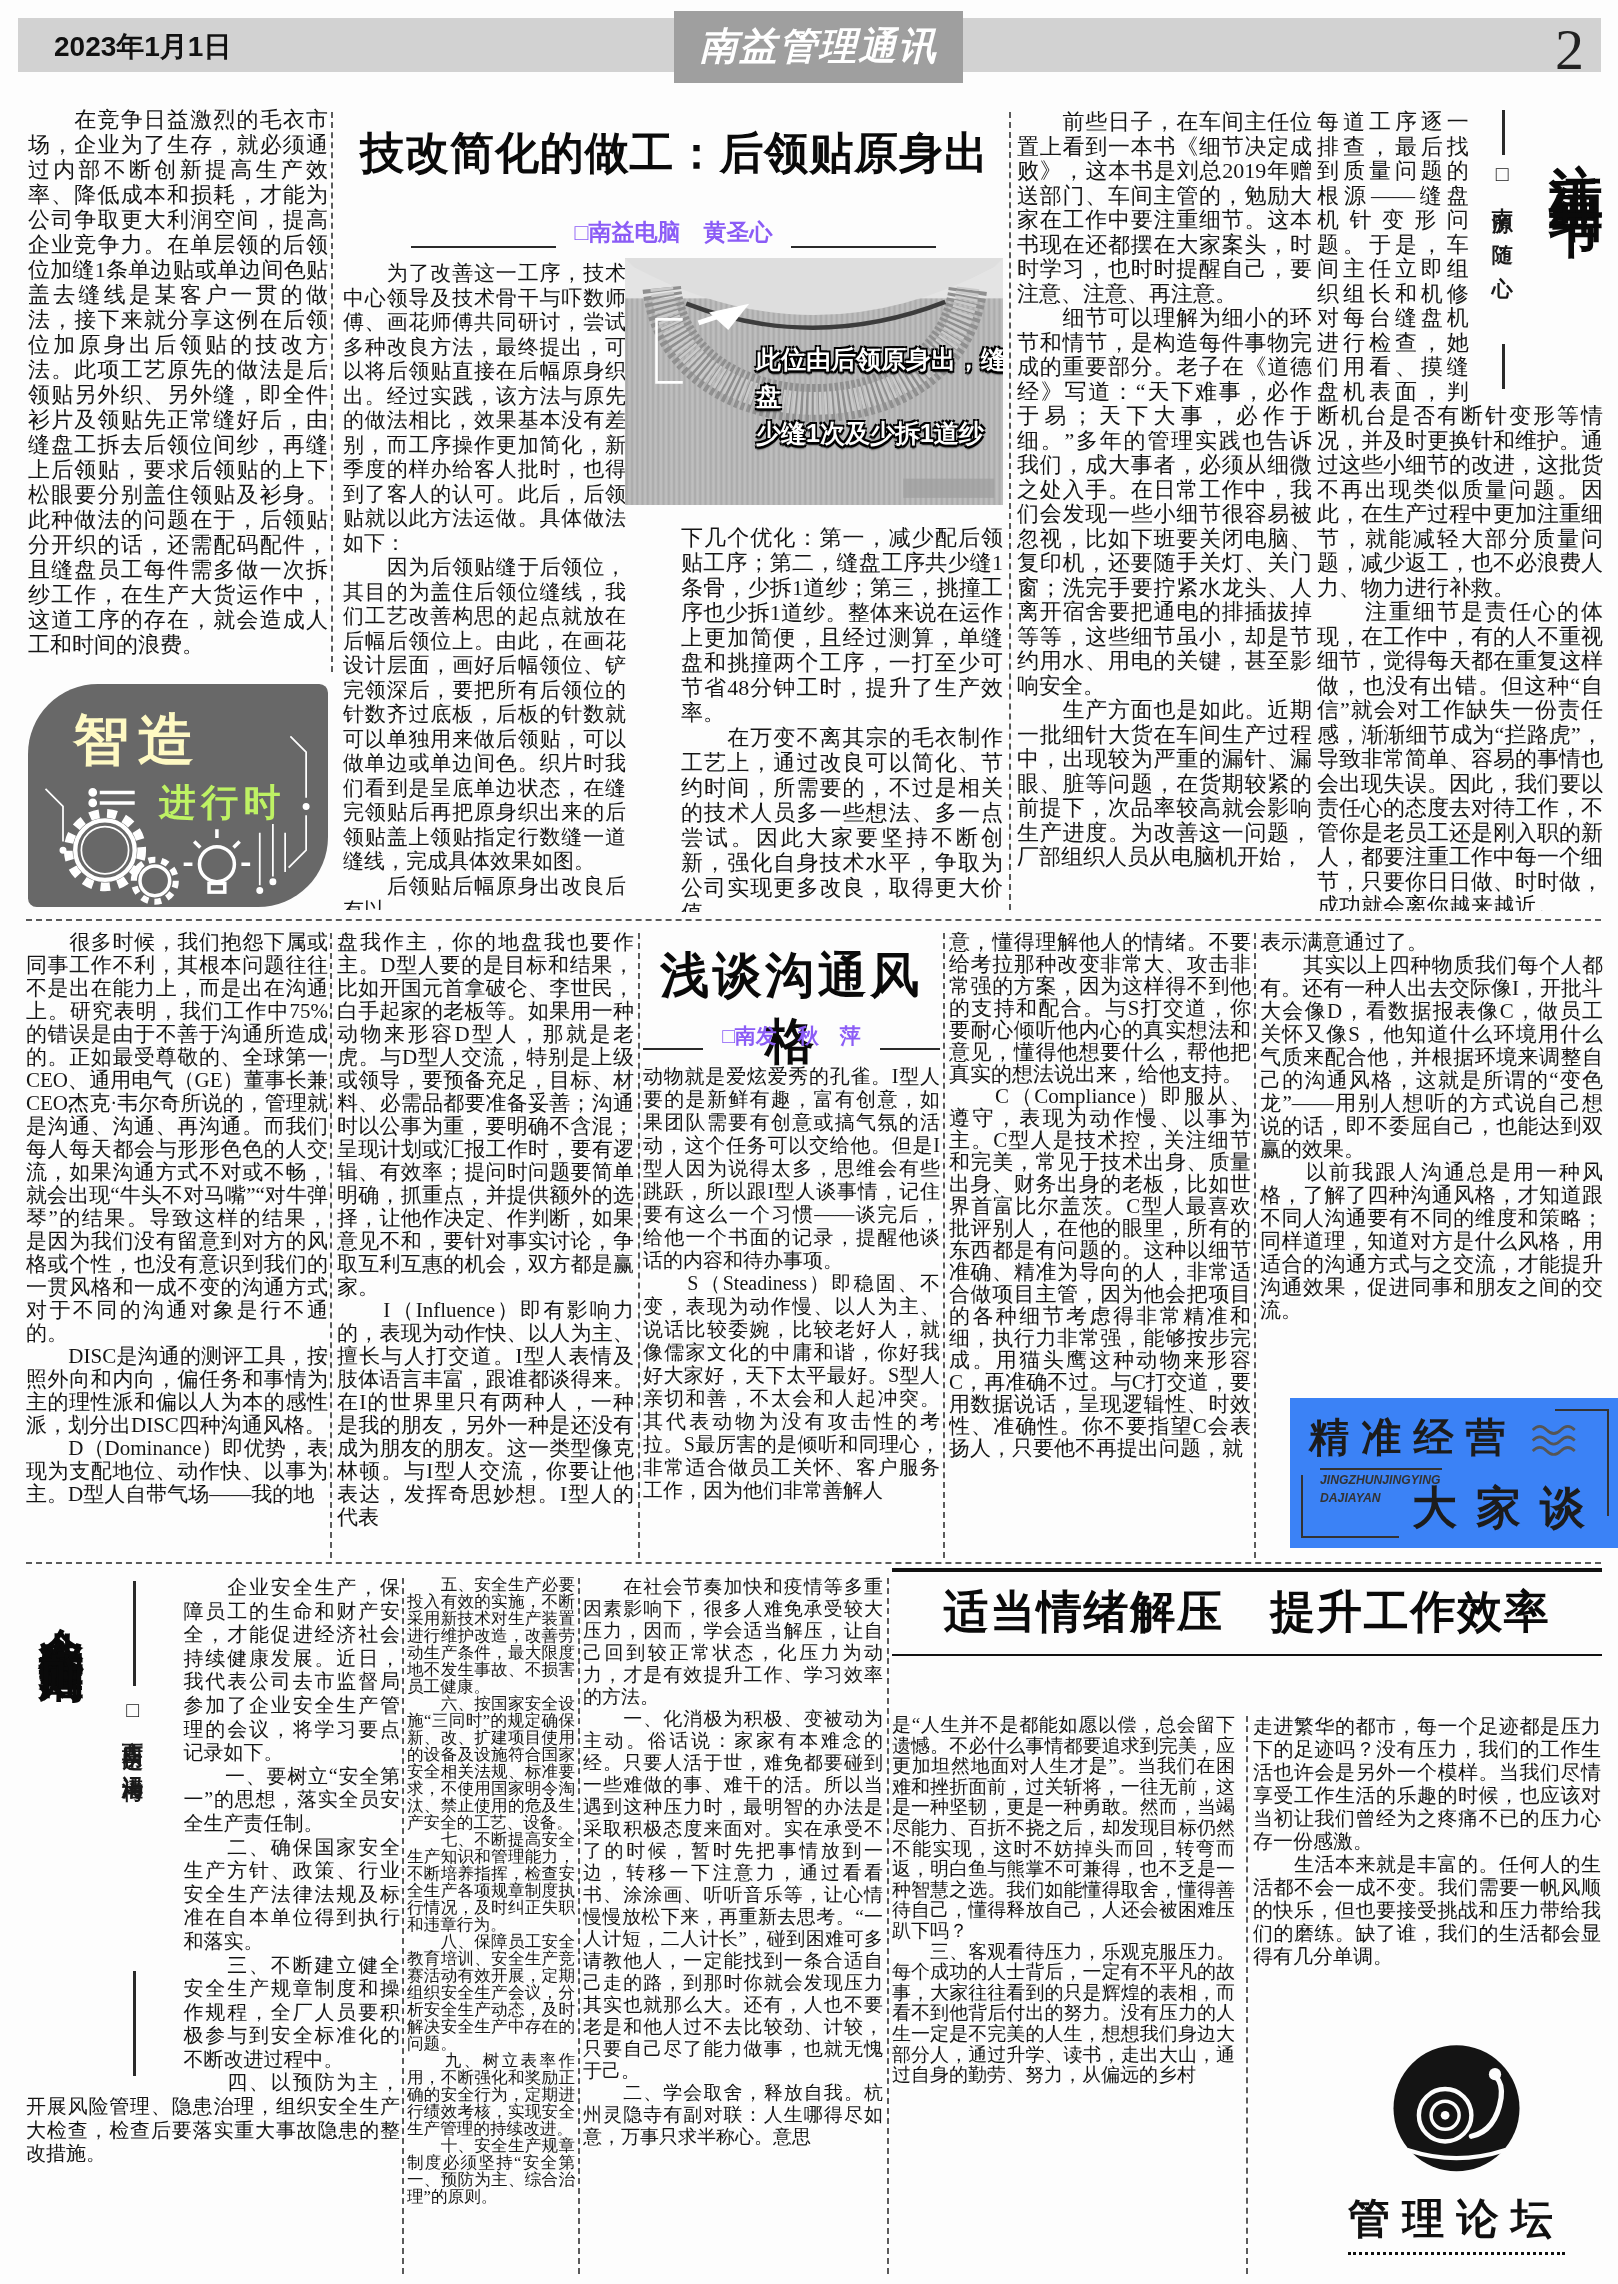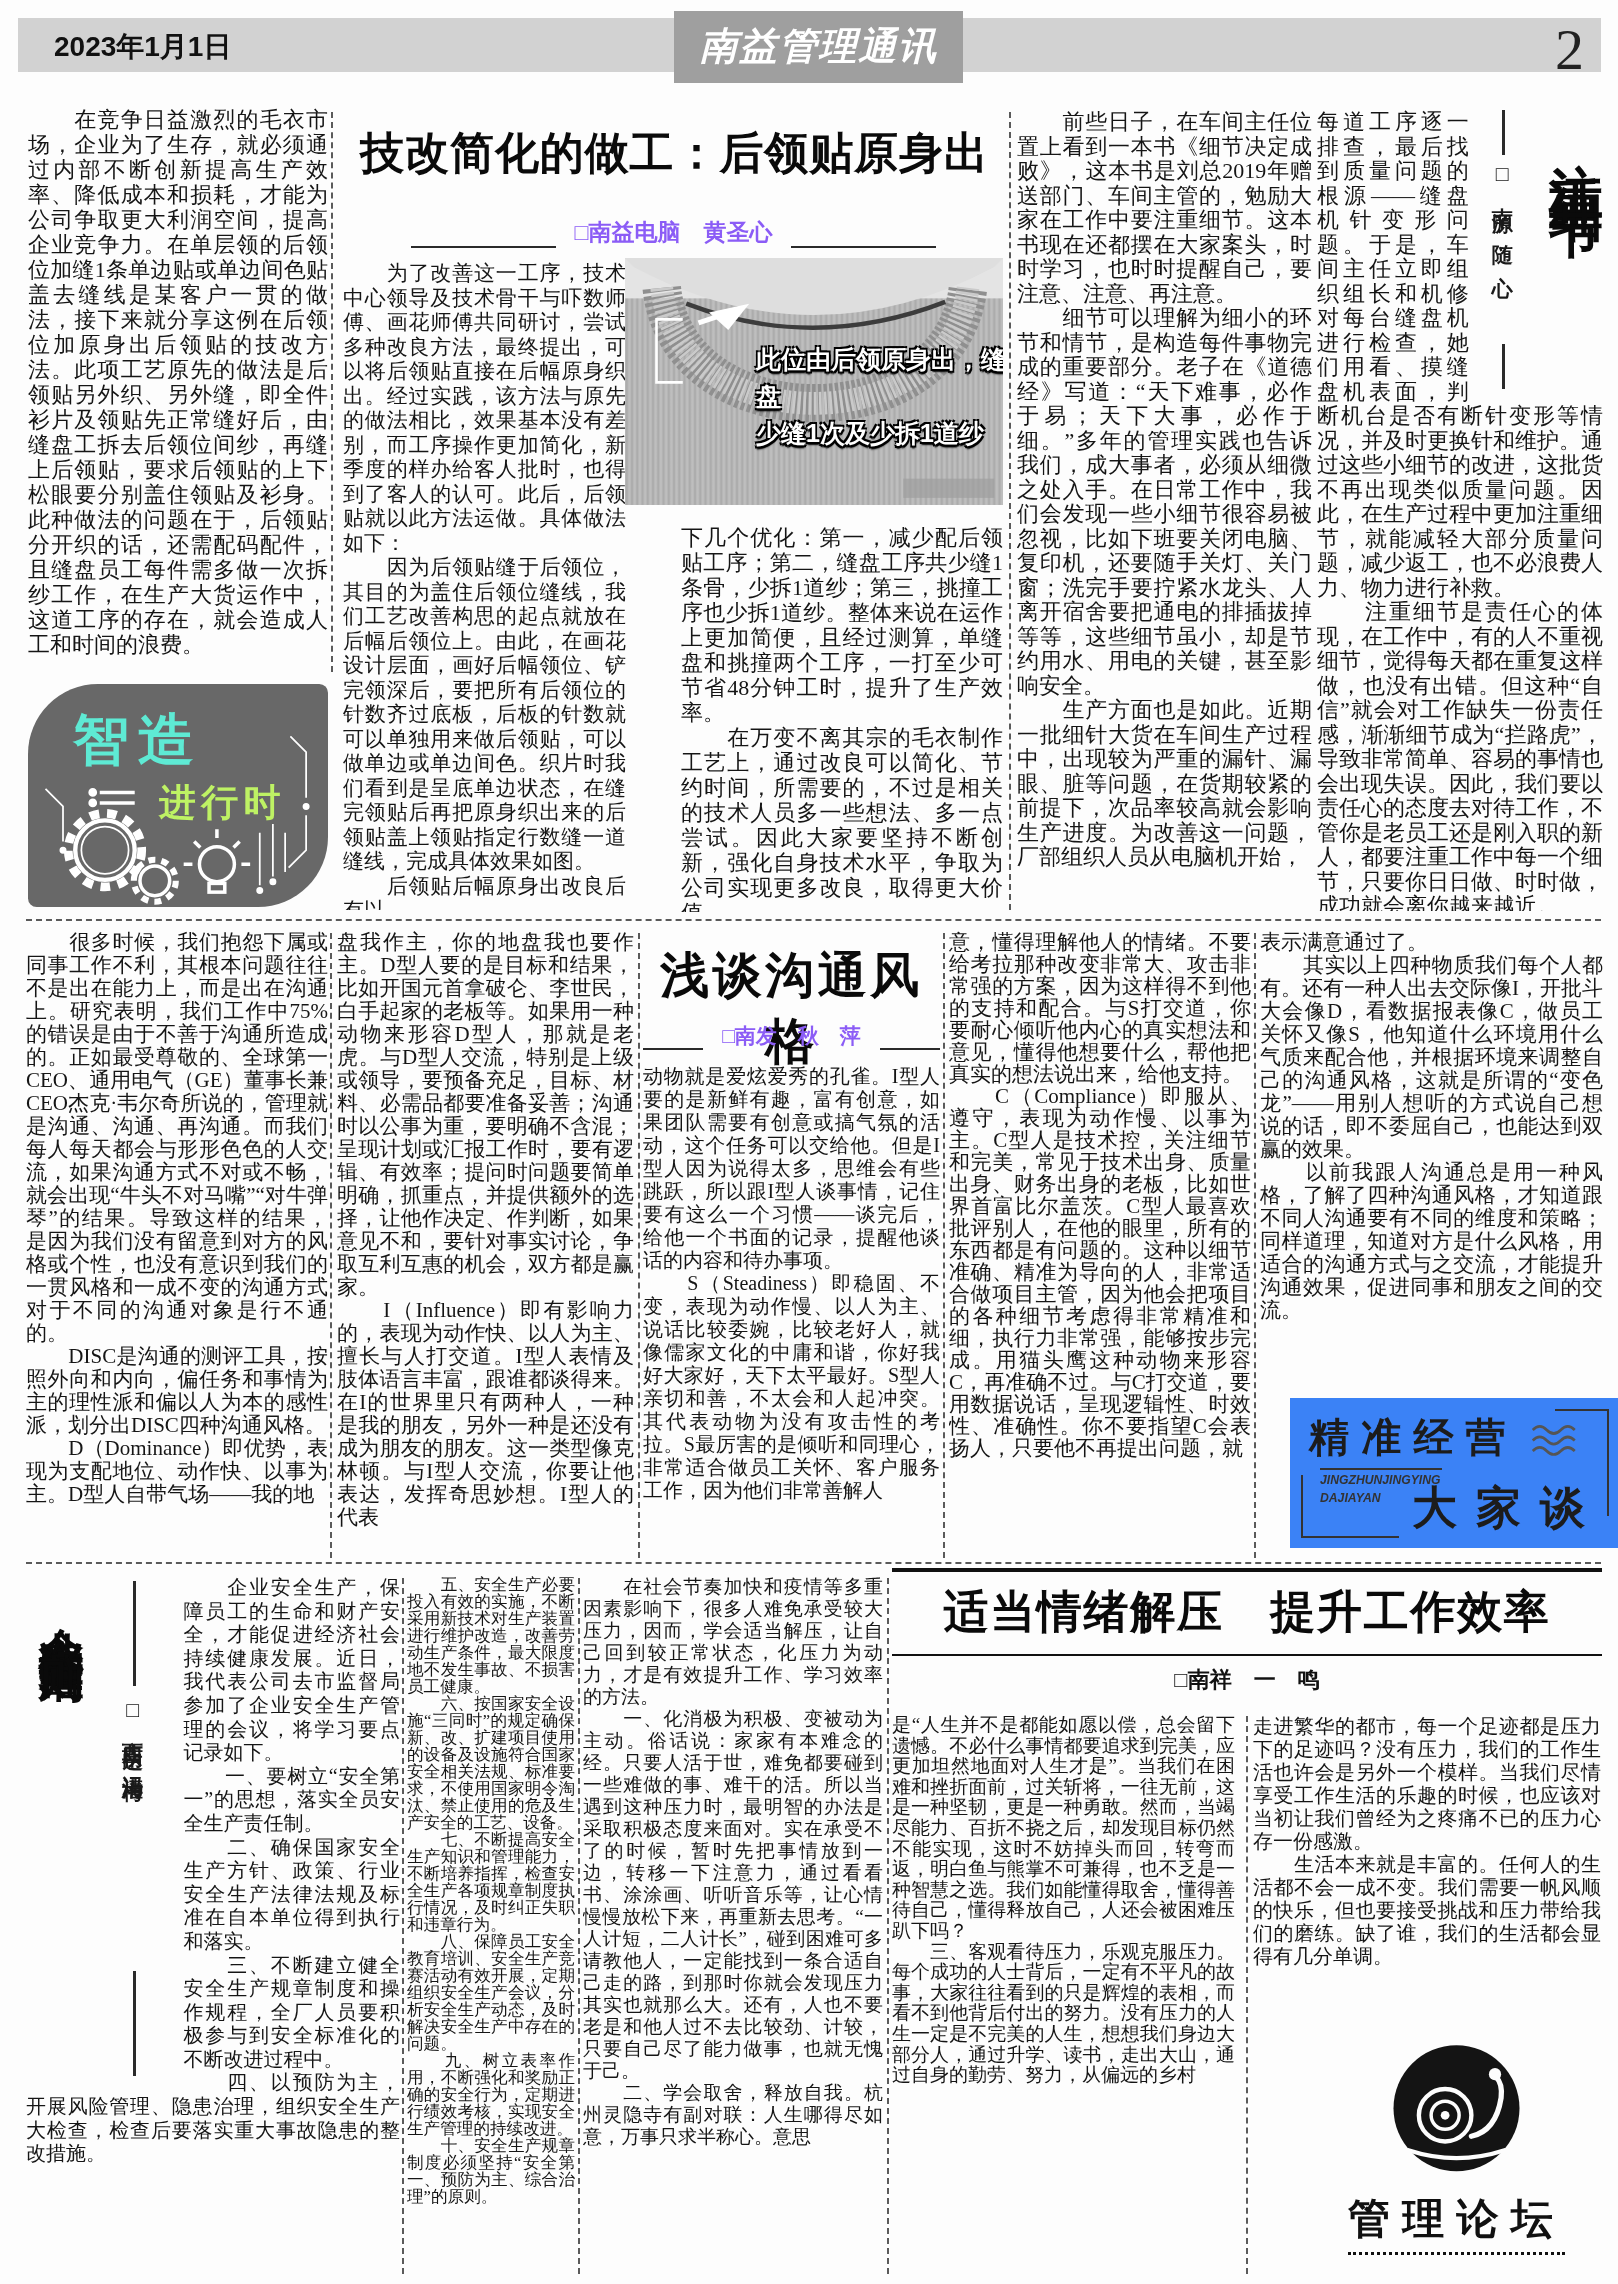--- a/index.html
+++ b/index.html
@@ -31,21 +31,21 @@
   <div class="abs" style="left:17.5px;top:17.5px;width:1583px;height:54px;background:#d2d2d2;"></div>
   <div class="abs sans" style="left:42px;top:28px;font-size:28px;font-weight:700;color:#111;margin-left:12px;">2023年1月1日</div>
   <div class="abs" style="left:674px;top:10.5px;width:289px;height:72px;background:#9f9f9f;display:flex;align-items:center;justify-content:center;">
     <span style="color:#fff;font-size:38px;font-weight:900;font-style:italic;letter-spacing:1.7px;">南益管理通讯</span>
   </div>
   <div class="abs" style="left:1555px;top:15.7px;font-size:58px;font-weight:400;color:#222;">2</div>
 
   <div class="col" style="left:28px;top:107px;width:300px;height:570px;font-size:22px;line-height:25px;">　　在竞争日益激烈的毛衣市场，企业为了生存，就必须通过内部不断创新提高生产效率、降低成本和损耗，才能为公司争取更大利润空间，提高企业竞争力。在单层领的后领位加缝1条单边贴或单边间色贴盖去缝线是某客户一贯的做法，接下来就分享这例在后领位加原身出后领贴的技改方法。此项工艺原先的做法是后领贴另外织、另外缝，即全件衫片及领贴先正常缝好后，由缝盘工拆去后领位间纱，再缝上后领贴，要求后领贴的上下松眼要分别盖住领贴及衫身。此种做法的问题在于，后领贴分开织的话，还需配码配件，且缝盘员工每件需多做一次拆纱工作，在生产大货运作中，这道工序的存在，就会造成人工和时间的浪费。</div>
 
   <div class="abs" style="left:28px;top:684px;width:300px;height:223px;background:#686868;border-radius:70px 8.7px 70px 8.7px;overflow:hidden;">
-    <span style="position:absolute;left:45px;top:19px;color:#5eead4;font-size:56px;font-weight:900;letter-spacing:8.7px;">智造</span>
+    <span style="position:absolute;left:45px;top:19px;color:#fef9c3;font-size:56px;font-weight:900;letter-spacing:8.7px;">智造</span>
     <span style="position:absolute;left:131px;top:94px;color:#bef264;font-size:37px;font-weight:900;letter-spacing:5.2px;">进行时</span>
     <svg width="300" height="223" viewBox="0 0 343 255" style="position:absolute;left:0;top:0;" fill="none" stroke="#fff">
 
       <g stroke-width="4">
         <line x1="82" y1="124" x2="122" y2="124"></line>
           <line x1="82" y1="136" x2="122" y2="136"></line>
         <circle cx="74" cy="124" r="3" fill="#fff"></circle>
           <circle cx="74" cy="136" r="3" fill="#fff"></circle>
       </g>
 
@@ -208,21 +208,20 @@
 　　十、安全生产规章制度必须坚持“安全第一、预防为主、综合治理”的原则。</div>
 
   <div class="col" style="left:583px;top:1576px;width:300px;height:703px;font-size:19px;line-height:22px;">　　在社会节奏加快和疫情等多重因素影响下，很多人难免承受较大压力，因而，学会适当解压，让自己回到较正常状态，化压力为动力，才是有效提升工作、学习效率的方法。
 　　一、化消极为积极、变被动为主动。俗话说：家家有本难念的经。只要人活于世，难免都要碰到一些难做的事、难干的活。所以当遇到这种压力时，最明智的办法是采取积极态度来面对。实在承受不了的时候，暂时先把事情放到一边，转移一下注意力，通过看看书、涂涂画、听听音乐等，让心情慢慢放松下来，再重新去思考。“一人计短，二人计长”，碰到困难可多请教他人，一定能找到一条合适自己走的路，到那时你就会发现压力其实也就那么大。还有，人也不要老是和他人过不去比较劲、计较，只要自己尽了能力做事，也就无愧于己。
 　　二、学会取舍，释放自我。杭州灵隐寺有副对联：人生哪得尽如意，万事只求半称心。意思</div>
 
   <div class="abs" style="left:892px;top:1568px;width:710px;">
     <div style="height:3.5px;background:#111;"></div>
     <div class="htitle" style="font-size:45px;text-align:center;margin-top:10.5px;letter-spacing:1.7px;">适当情绪解压　提升工作效率</div>
     <div style="height:1.7px;background:#111;margin-top:12.2px;"></div>
-    <div style="text-align:center;margin-top:8.7px;font-size:22px;font-weight:700;">□南祥　一　鸣</div>
   </div>
 
   <div class="col" style="left:892px;top:1715px;width:343px;height:563px;font-size:19px;line-height:20.6px;">是“人生并不是都能如愿以偿，总会留下遗憾。不必什么事情都要追求到完美，应更加坦然地面对人生才是”。当我们在困难和挫折面前，过关斩将，一往无前，这是一种坚韧，更是一种勇敢。然而，当竭尽能力、百折不挠之后，却发现目标仍然不能实现，这时不妨掉头而回，转弯而返，明白鱼与熊掌不可兼得，也不乏是一种智慧之选。我们如能懂得取舍，懂得善待自己，懂得释放自己，人还会被困难压趴下吗？
 　　三、客观看待压力，乐观克服压力。每个成功的人士背后，一定有不平凡的故事，大家往往看到的只是辉煌的表相，而看不到他背后付出的努力。没有压力的人生一定是不完美的人生，想想我们身边大部分人，通过升学、读书，走出大山，通过自身的勤劳、努力，从偏远的乡村</div>
   <div class="col" style="left:1253px;top:1715px;width:348px;height:317px;font-size:20px;line-height:23px;">走进繁华的都市，每一个足迹都是压力下的足迹吗？没有压力，我们的工作生活也许会是另外一个模样。当我们尽情享受工作生活的乐趣的时候，也应该对当初让我们曾经为之疼痛不已的压力心存一份感激。
 　　生活本来就是丰富的。任何人的生活都不会一成不变。我们需要一帆风顺的快乐，但也要接受挑战和压力带给我们的磨练。缺了谁，我们的生活都会显得有几分单调。</div>
 
   <div class="abs" style="left:1312px;top:2040px;width:289px;height:234px;text-align:center;">
     <svg width="149" height="140" viewBox="0 0 170 160">
       <circle cx="85" cy="78" r="72" fill="#141414"></circle>

